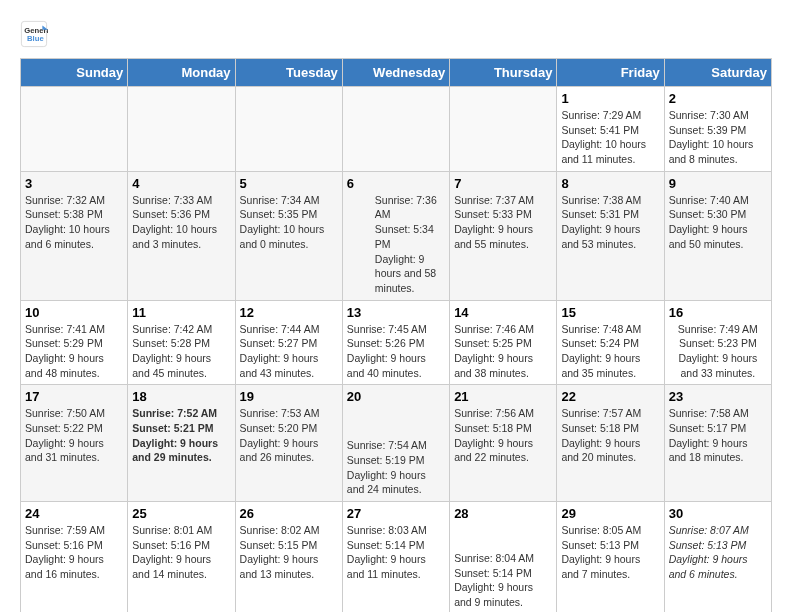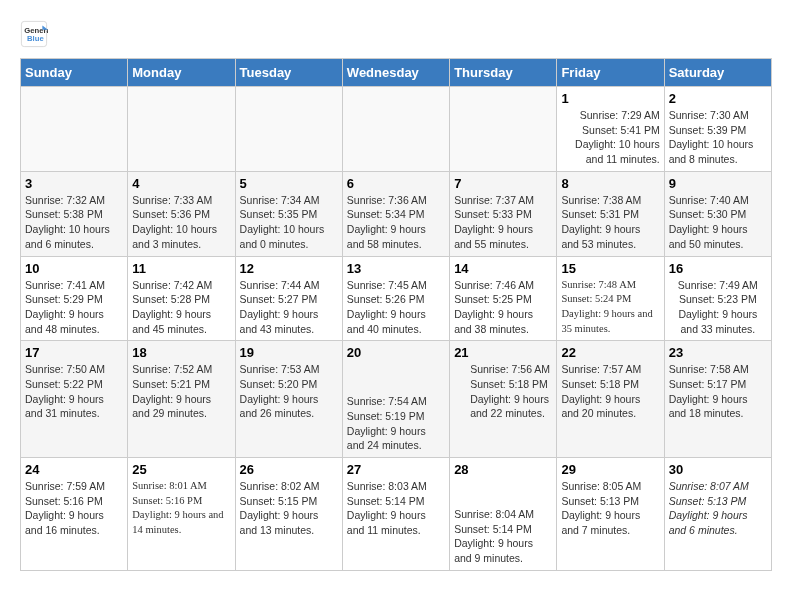--- a/index.html
+++ b/index.html
@@ -48,21 +48,21 @@
     }
     .calendar {
       width: 100%;
       border-collapse: collapse;
       font-size: 11px;
     }
     .calendar th {
       background-color: #3a7bbf;
       color: #fff;
       padding: 6px 4px;
-      text-align: left;
+      text-align: right;
       font-size: 13px;
       border: 1px solid #ccc;
     }
     .calendar td {
       border: 1px solid #ccc;
       vertical-align: top;
       padding: 4px;
       width: calc(100% / 7);
       height: 80px;
       background: #fff;
@@ -122,21 +122,21 @@
   </thead>
   <tbody id="calendar-body">
   <tr>
         <td class="empty"></td>
         <td class="empty"></td>
         <td class="empty"></td>
         <td class="empty"></td>
         <td class="empty"></td>
         <td>
           <div class="day-num">1</div>
-          <div class="day-info" style="white-space: pre-line; text-align: right;">Sunrise: 7:29 AM
+          <div class="day-info" style="white-space: pre-line;">Sunrise: 7:29 AM
 Sunset: 5:41 PM
 Daylight: 10 hours and 11 minutes.</div>
         </td>
         <td>
           <div class="day-num">2</div>
           <div class="day-info" style="white-space: pre-line;">Sunrise: 7:30 AM
 Sunset: 5:39 PM
 Daylight: 10 hours and 8 minutes.</div>
         </td>
       </tr>
@@ -154,21 +154,21 @@
 Daylight: 10 hours and 3 minutes.</div>
         </td>
         <td>
           <div class="day-num">5</div>
           <div class="day-info" style="white-space: pre-line;">Sunrise: 7:34 AM
 Sunset: 5:35 PM
 Daylight: 10 hours and 0 minutes.</div>
         </td>
         <td>
           <div class="day-num">6</div>
-          <div class="day-info" style="white-space: pre-line;">Sunrise: 7:36 AM
+          <div class="day-info" style="white-space: pre-line; margin-left: 28px;">Sunrise: 7:36 AM
 Sunset: 5:34 PM
 Daylight: 9 hours and 58 minutes.</div>
         </td>
         <td>
           <div class="day-num">7</div>
           <div class="day-info" style="white-space: pre-line;">Sunrise: 7:37 AM
 Sunset: 5:33 PM
 Daylight: 9 hours and 55 minutes.</div>
         </td>
         <td>
@@ -210,59 +210,59 @@
 Daylight: 9 hours and 40 minutes.</div>
         </td>
         <td>
           <div class="day-num">14</div>
           <div class="day-info" style="white-space: pre-line;">Sunrise: 7:46 AM
 Sunset: 5:25 PM
 Daylight: 9 hours and 38 minutes.</div>
         </td>
         <td>
           <div class="day-num">15</div>
-          <div class="day-info" style="white-space: pre-line; font-family: Liberation Serif, serif;">Sunrise: 7:48 AM
+          <div class="day-info" style="white-space: pre-line;">Sunrise: 7:48 AM
 Sunset: 5:24 PM
 Daylight: 9 hours and 35 minutes.</div>
         </td>
         <td>
           <div class="day-num">16</div>
           <div class="day-info" style="white-space: pre-line; text-align: center;">Sunrise: 7:49 AM
 Sunset: 5:23 PM
 Daylight: 9 hours and 33 minutes.</div>
         </td>
       </tr>
       <tr>
         <td>
           <div class="day-num">17</div>
           <div class="day-info" style="white-space: pre-line;">Sunrise: 7:50 AM
 Sunset: 5:22 PM
 Daylight: 9 hours and 31 minutes.</div>
         </td>
         <td>
           <div class="day-num">18</div>
-          <div class="day-info" style="white-space: pre-line;">Sunrise: 7:52 AM
+          <div class="day-info" style="white-space: pre-line; font-weight: bold;">Sunrise: 7:52 AM
 Sunset: 5:21 PM
 Daylight: 9 hours and 29 minutes.</div>
         </td>
         <td>
           <div class="day-num">19</div>
           <div class="day-info" style="white-space: pre-line;">Sunrise: 7:53 AM
 Sunset: 5:20 PM
 Daylight: 9 hours and 26 minutes.</div>
         </td>
         <td>
           <div class="day-num">20</div>
           <div class="day-info" style="white-space: pre-line; margin-top: 34px;">Sunrise: 7:54 AM
 Sunset: 5:19 PM
 Daylight: 9 hours and 24 minutes.</div>
         </td>
         <td>
           <div class="day-num">21</div>
-          <div class="day-info" style="white-space: pre-line; margin-left: 16px;">Sunrise: 7:56 AM
+          <div class="day-info" style="white-space: pre-line;">Sunrise: 7:56 AM
 Sunset: 5:18 PM
 Daylight: 9 hours and 22 minutes.</div>
         </td>
         <td>
           <div class="day-num">22</div>
           <div class="day-info" style="white-space: pre-line;">Sunrise: 7:57 AM
 Sunset: 5:18 PM
 Daylight: 9 hours and 20 minutes.</div>
         </td>
         <td>
@@ -274,21 +274,21 @@
       </tr>
       <tr>
         <td>
           <div class="day-num">24</div>
           <div class="day-info" style="white-space: pre-line;">Sunrise: 7:59 AM
 Sunset: 5:16 PM
 Daylight: 9 hours and 16 minutes.</div>
         </td>
         <td>
           <div class="day-num">25</div>
-          <div class="day-info" style="white-space: pre-line; font-family: Liberation Serif, serif;">Sunrise: 8:01 AM
+          <div class="day-info" style="white-space: pre-line;">Sunrise: 8:01 AM
 Sunset: 5:16 PM
 Daylight: 9 hours and 14 minutes.</div>
         </td>
         <td>
           <div class="day-num">26</div>
           <div class="day-info" style="white-space: pre-line;">Sunrise: 8:02 AM
 Sunset: 5:15 PM
 Daylight: 9 hours and 13 minutes.</div>
         </td>
         <td>

